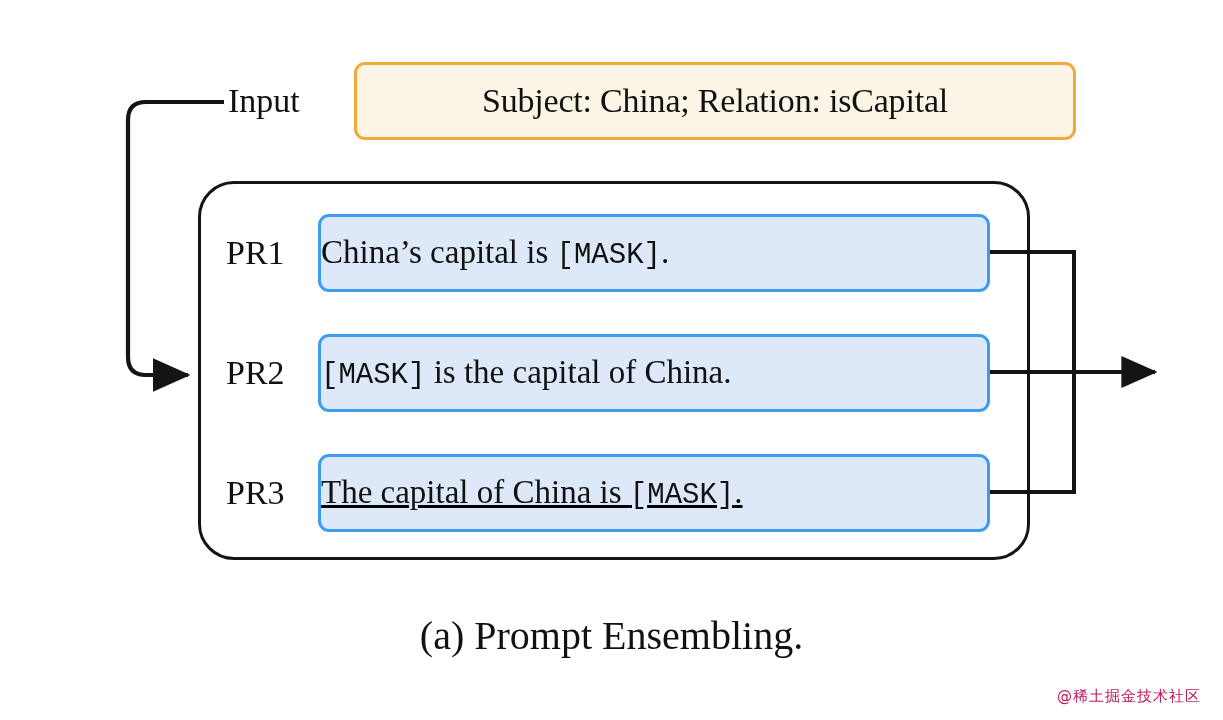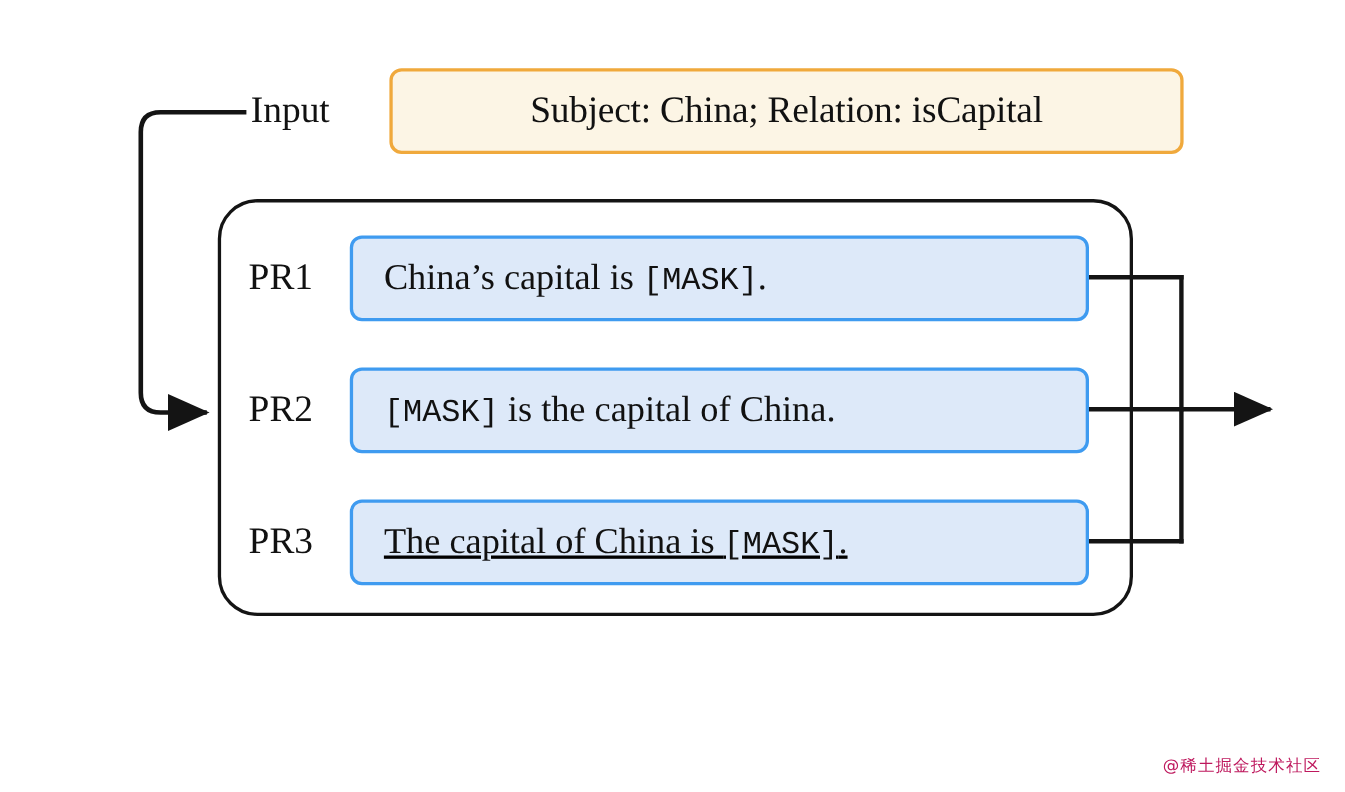--- a/index.html
+++ b/index.html
@@ -91,21 +91,20 @@
     background: #dde9f9;
     border: 3px solid #3f9bf0;
     border-radius: 11px;
     display: flex;
     align-items: center;
   }
   .pr-text {
     font-size: 33px;
     color: #111111;
     white-space: nowrap;
-    padding-left: 28px;
     font-family: "Liberation Serif", "DejaVu Serif", serif;
   }
   .mask-tok {
     font-family: "Liberation Mono", "DejaVu Sans Mono", monospace;
     font-size: 29px;
     letter-spacing: 0px;
   }
 
   .row1 .pr-box { top: 214px; }
   .row1 .pr-label { top: 233px; }
@@ -185,16 +184,17 @@
     </div>
   </div>
 
   <div class="row3">
     <div class="pr-label">PR3</div>
     <div class="pr-box">
       <span class="pr-text"><span>The capital of China is </span><span class="mask-tok">[MASK]</span><span>.</span></span>
     </div>
   </div>
 
+  <div class="caption">(a) Prompt Ensembling.</div>
 
   <div class="watermark">@稀土掘金技术社区</div>
 
 </div>
 
 </body></html>

